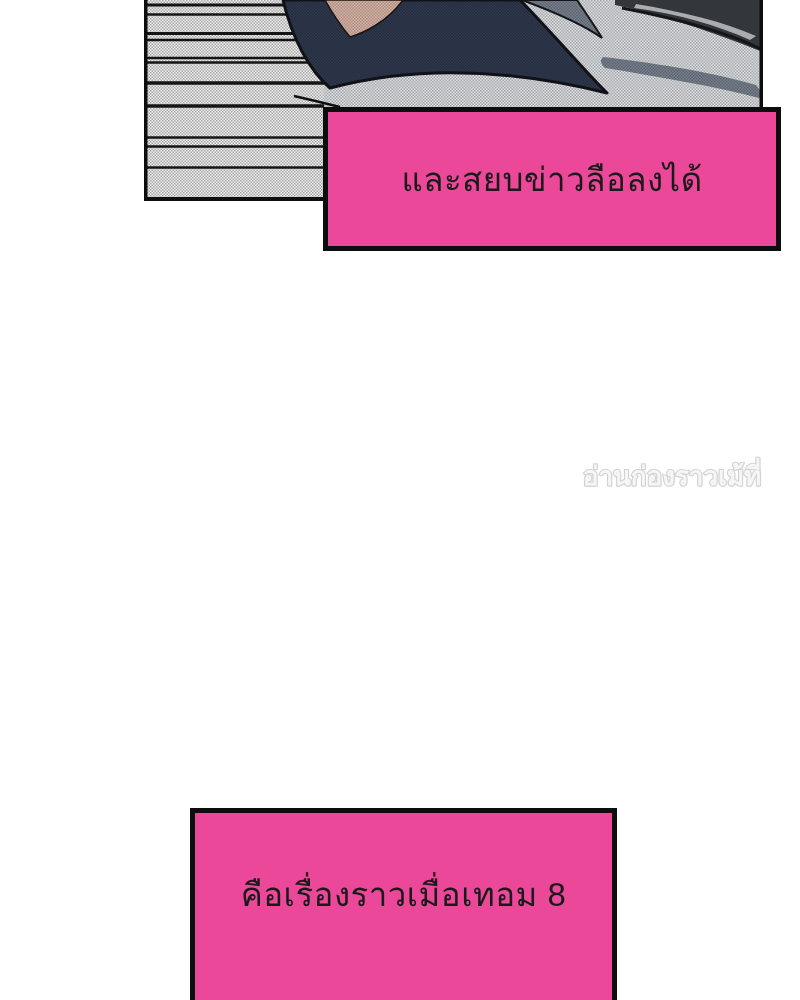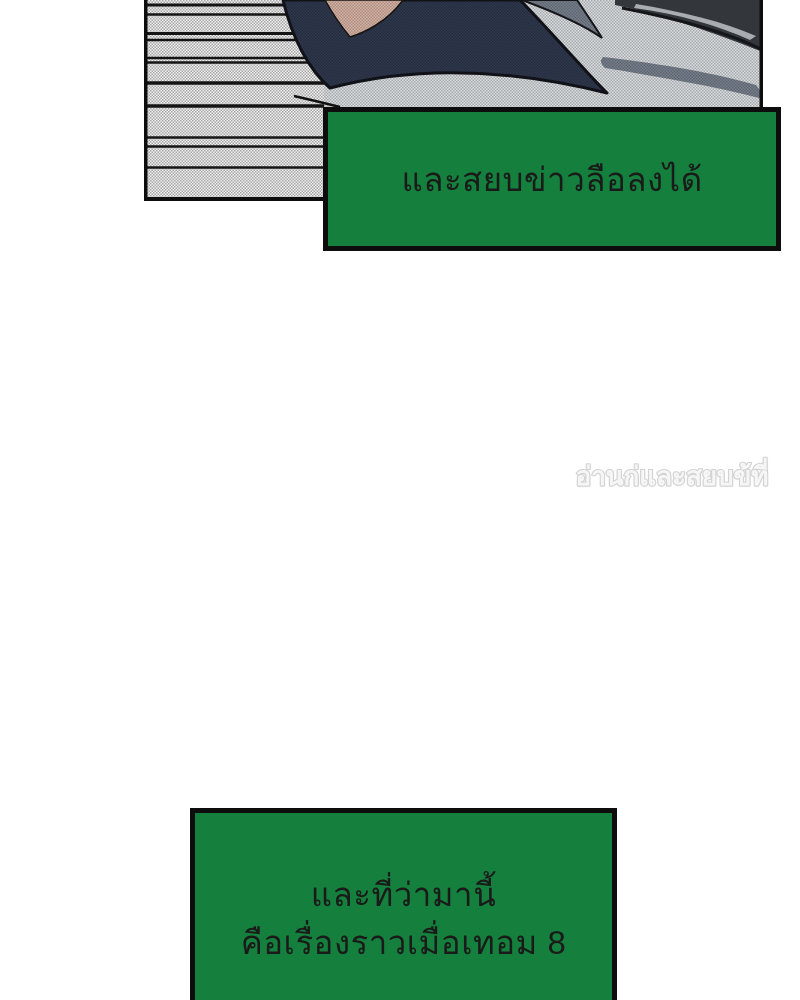--- a/index.html
+++ b/index.html
@@ -15,21 +15,21 @@
     --text:#1a1a1a;
   }
   *{margin:0;padding:0;box-sizing:border-box;}
   html,body{width:800px;height:1000px;overflow:hidden;background:var(--paper);
     font-family:"Liberation Sans","DejaVu Sans",sans-serif;}
   .page{position:relative;width:800px;height:1000px;background:var(--paper);}
 
   .panel{position:absolute;left:144px;top:0;width:619px;height:201px;}
   .panel svg{display:block;}
 
-  .speech-box{position:absolute;background:#15803d;border:5px solid var(--ink);
+  .speech-box{position:absolute;background:#ec4899;border:5px solid var(--ink);
     color:var(--text);text-align:center;}
   .box1{left:323px;top:107px;width:458px;height:144px;
     display:flex;align-items:center;justify-content:center;
     font-size:33px;font-weight:500;letter-spacing:0.5px;}
   .box2{left:190px;top:808px;width:427px;height:200px;border-bottom:none;
     padding-top:58px;font-size:33px;font-weight:500;line-height:48px;letter-spacing:0.5px;}
 
   .watermark{position:absolute;left:548px;top:458px;width:248px;text-align:center;
     color:var(--watermark-fill);font-weight:700;user-select:none;
     -webkit-text-stroke:2px var(--watermark-outline);paint-order:stroke fill;
@@ -112,21 +112,20 @@
         <rect x="0" y="197" width="619" height="4"></rect>
       </g>
     </svg>
   </div>
 
   <div class="speech-box box1">
     <span>และสยบข่าวลือลงได้</span>
   </div>
 
   <div class="watermark">
-    <div class="wm-line1">อ่านก่และสยบข้ที่</div>
+    <div class="wm-line1">อ่านก่องราวเม้ที่</div>
   </div>
 
   <div class="speech-box box2">
-    <div>และที่ว่ามานี้</div>
     <div>คือเรื่องราวเมื่อเทอม 8</div>
   </div>
 
 </div>
 
 </body></html>

